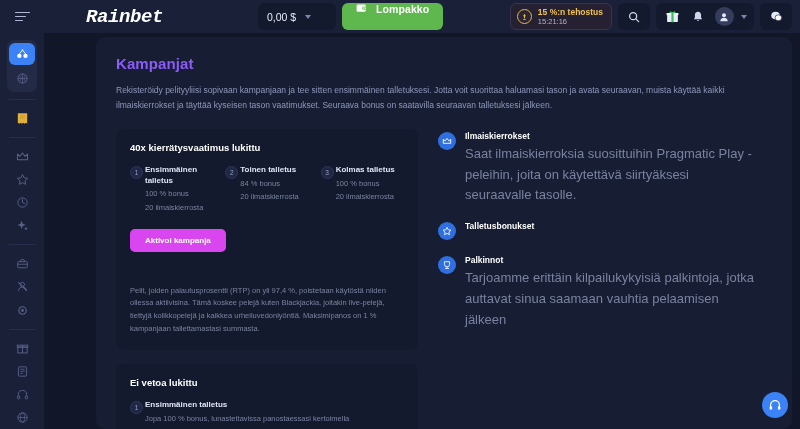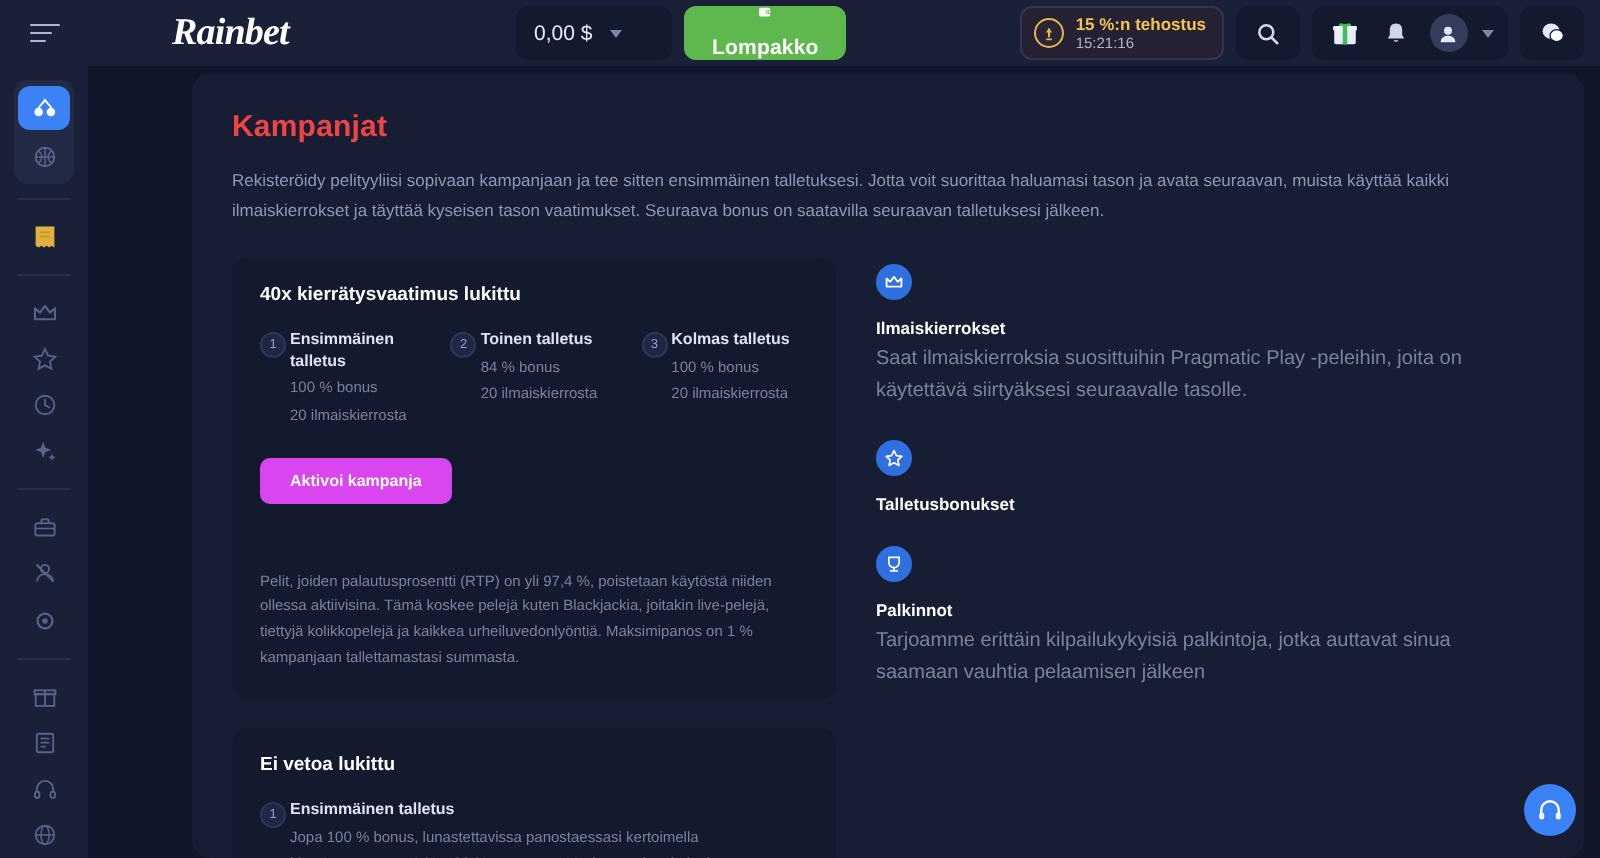--- a/index.html
+++ b/index.html
@@ -23,42 +23,41 @@
     width:44px; height:33px; display:flex; align-items:center; justify-content:center;
     cursor:pointer;
   }
   .burger { width:15px; }
   .burger i { display:block; height:1.6px; background:#aeb6d4; border-radius:2px; margin:2.6px 0; }
   .burger i:nth-child(2){ width:11px; }
   .burger i:nth-child(3){ width:8px; }
 
   .hdr-logo {
     margin-left:42px;
-    font-family:Liberation Serif, serif;
+    font-family:Liberation Mono, monospace;
     font-style:italic; font-weight:700;
     font-size:19px; letter-spacing:-0.4px; color:#ffffff;
     cursor:pointer;
   }
 
   .hdr-center {
     position:absolute; left:258px; top:3px;
     display:flex; align-items:center; gap:6px;
   }
   .balance-pill {
     height:27px; min-width:78px; background:#141a2e; border-radius:6px;
     display:flex; align-items:center; gap:9px; padding:0 9px;
     cursor:pointer;
   }
   .balance-val { font-size:10.5px; font-weight:400; color:#e9ecf8; }
   .chev { width:0;height:0;border-left:3.5px solid transparent;border-right:3.5px solid transparent;border-top:4px solid #7b86ab; }
   .wallet-btn {
     height:27px; background:#5fb84e; border-radius:6px;
-    display:flex; align-items:center; gap:9px; padding:0 14px;
+    display:flex; align-items:flex-start; gap:9px; padding:0 14px;
     cursor:pointer;
-    flex-direction:column;
   }
   .wallet-btn .lbl { font-size:10.5px; font-weight:700; color:#fff; letter-spacing:.1px; }
 
   .hdr-right {
     position:absolute; right:8px; top:3px;
     display:flex; align-items:center; gap:6px;
   }
   .boost-pill {
     height:27px; background:#262033; border:1px solid #3a3350; border-radius:6px;
     display:flex; align-items:center; gap:6px; padding:0 8px 0 6px; cursor:pointer;
@@ -112,21 +111,21 @@
   
   .main {
     position:absolute; top:33px; left:44px; width:756px; height:396px;
     background:#111729; overflow:hidden;
   }
   .page-card {
     position:absolute; top:4px; left:52px; width:696px; height:392px;
     background:#171d33; border-radius:9px;
     padding:18px 20px 0 20px;
   }
-  .page-title { font-size:15px; font-weight:700; color:#ef4444; letter-spacing:.1px; }
+  .page-title { font-size:15px; font-weight:700; color:#8b5cf6; letter-spacing:.1px; }
   .page-desc {
     margin-top:11px; font-size:8.5px; line-height:1.75; color:#8e97ba;
     max-width:660px;
   }
 
   .cols { display:flex; gap:20px; margin-top:16px; }
   .col-left { width:302px; }
   .col-right { width:320px; padding-top:2px; }
 
   .promo-card {
@@ -160,30 +159,30 @@
     background:#d946ef; border:none; border-radius:5px;
     padding:7px 15px;
     font-family:"Liberation Sans", sans-serif;
     font-size:8px; font-weight:700; color:#fff; cursor:pointer;
   }
   .promo-note {
     margin-top:33px; font-size:7.5px; line-height:1.7; color:#79829f;
   }
 
   
-  .feature { display:flex; gap:9px; margin-bottom:15px;flex-direction:column; }
+  .feature { display:flex; gap:9px; margin-bottom:15px; }
   .feat-icon {
     flex:0 0 auto;
     width:18px;height:18px;border-radius:50%;
     background:#2f6fe0;
     display:flex;align-items:center;justify-content:center;
     margin-top:1px;
   }
   .feat-title { font-size:8.5px; font-weight:700; color:#ffffff; }
-  .feat-desc { font-size:10px; line-height:1.6; color:#79829f; margin-top:3px; }
+  .feat-desc { font-size:13px; line-height:1.6; color:#79829f; margin-top:3px; }
 
   
   .fab {
     position:absolute; right:12px; bottom:11px;
     width:26px;height:26px;border-radius:50%;
     background:#3b82f6;
     display:flex;align-items:center;justify-content:center;
     cursor:pointer; z-index:50;
   }
   svg { display:block; }

